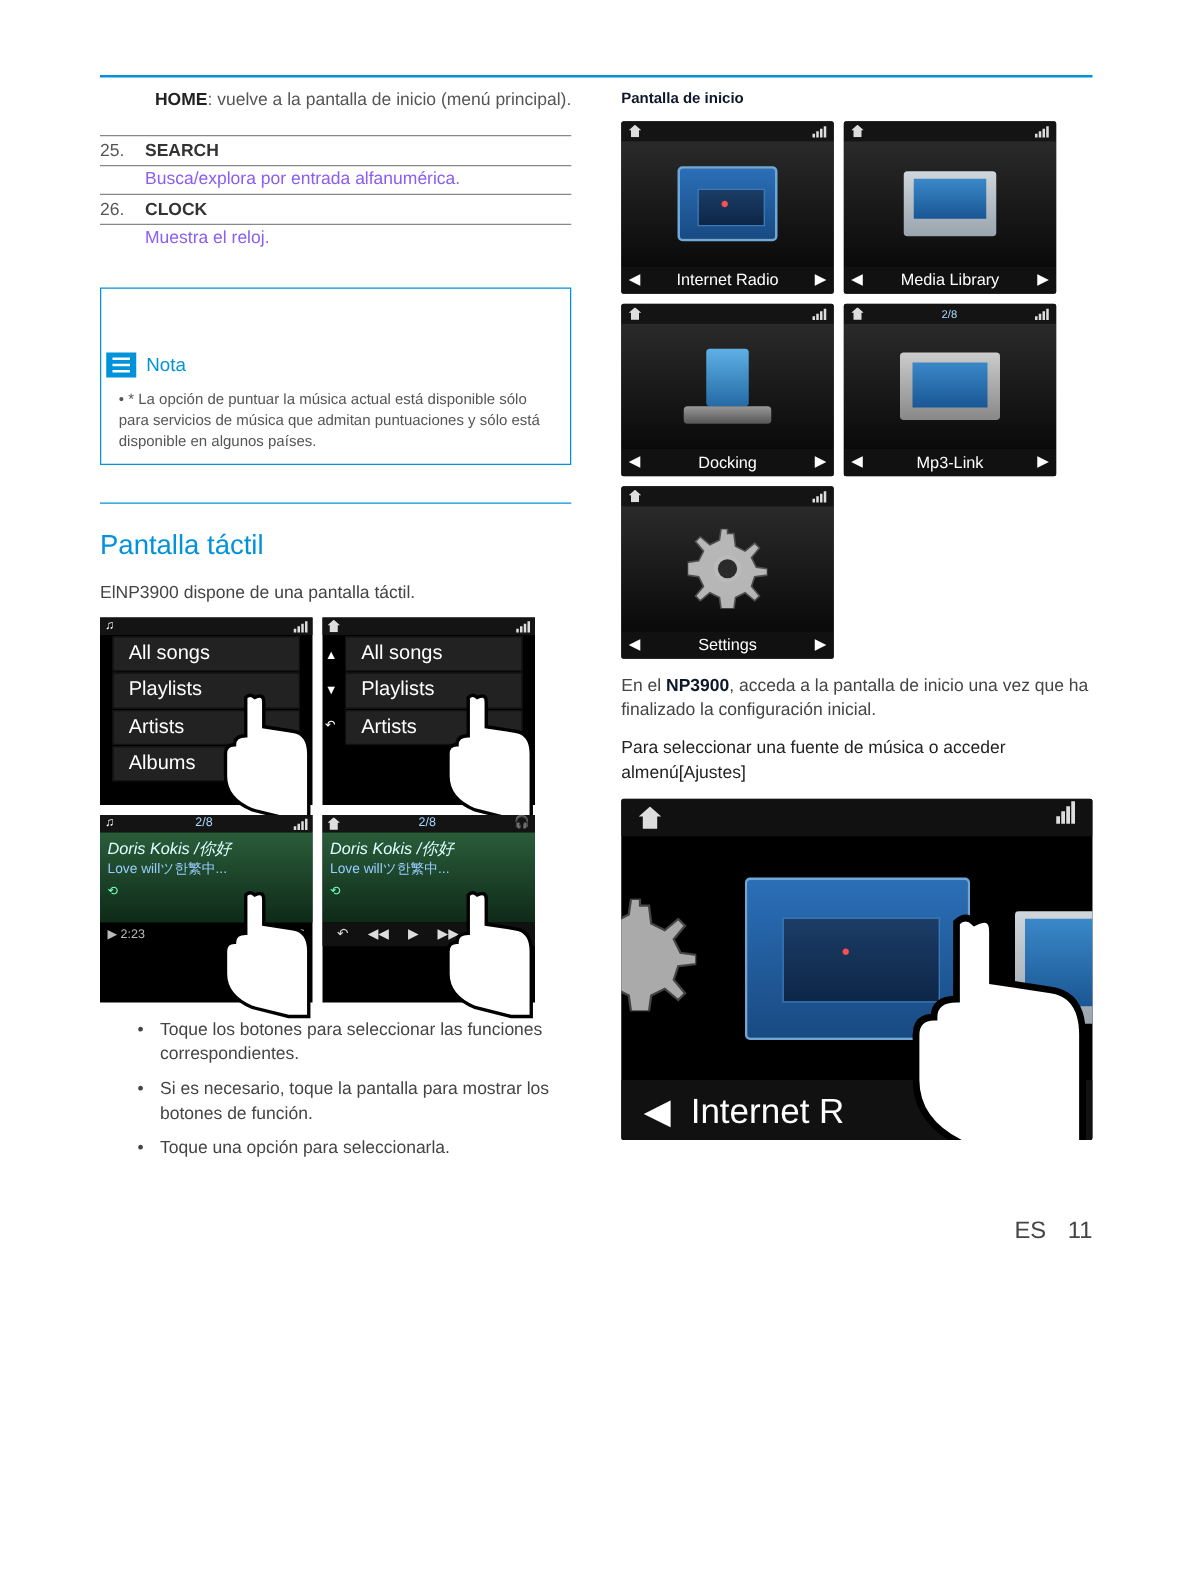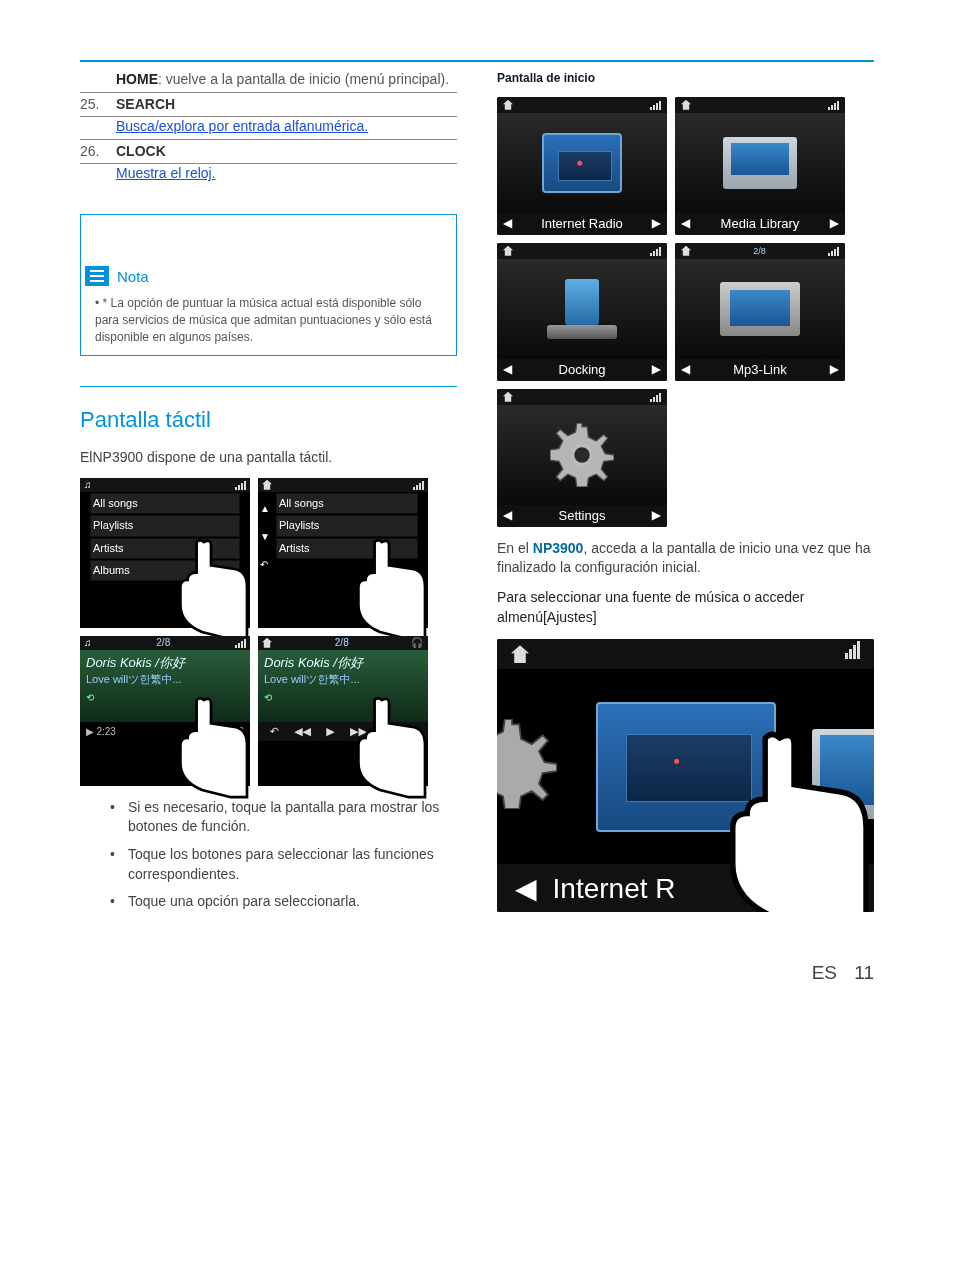--- a/index.html
+++ b/index.html
@@ -12,23 +12,23 @@
     margin: 0 auto;
     padding: 60px 80px 40px 80px;
     line-height: 1.4;
   }
   .top-rule { border-top: 2px solid #0093d9; margin-bottom: 8px; }
   .columns { display: flex; gap: 40px; }
   .col { flex: 1; }
   .list-item { display: flex; border-bottom: 1px solid #888; padding: 2px 0; }
   .list-num { width: 36px; flex-shrink: 0; color: #555; }
   .list-label { font-weight: 600; }
-  .list-desc { color: #1d4ed8; padding-left: 36px; padding-bottom: 2px; border-bottom: 1px solid #888; text-decoration: underline; }
+  .list-desc { color: #8b5cf6; padding-left: 36px; padding-bottom: 2px; border-bottom: 1px solid #888; }
   .list-desc.noborder { border-bottom: none; }
-  .continued { padding-left: 36px; color: #555; border-bottom: 1px solid #888; padding-bottom: 2px; }
+  .continued { padding-left: 36px; color: #555; border-bottom: 1px solid #888; padding-bottom: 18px; text-align: right; }
   .home-bold { font-weight: 600; color:#222; }
   .note-box { border: 0.5px solid #0093d9; margin-top: 28px; padding: 0; }
   .note-header { display: flex; align-items: center; gap: 8px; padding: 4px 6px 2px 4px; margin-top: 47px; }
   .note-icon { width: 24px; height: 20px; background: #0093d9; display: inline-flex; align-items: center; justify-content: center; }
   .note-icon::before { content: ""; display: block; width: 14px; height: 2px; background: #fff; box-shadow: 0 -5px 0 #fff, 0 5px 0 #fff; }
   .note-title { color: #0093d9; font-size: 15px; }
   .note-body { font-size: 12px; color: #555; padding: 6px 14px 10px 14px; }
   h2.section { color: #0093d9; font-weight: 400; font-size: 22px; margin: 30px 0 12px 0; }
   .rule-above { border-top: 0.5px solid #0093d9; padding-top: 18px; }
   p { color: #444; margin-bottom: 10px; }
@@ -66,33 +66,33 @@
   .big-screen .device-radio{width:180px;height:130px;}
   .big-screen .device-radio::after{top:30px;left:28px;width:124px;height:66px;}
   .big-screen .device-laptop{width:70px;height:90px;position:absolute;right:-8px;top:60px;}
   .big-screen .gear{position:absolute;left:-30px;top:50px;width:90px;height:90px;}
   .big-screen .gear svg{width:90px;height:90px;}
   .big-screen .bar{position:absolute;left:0;right:0;bottom:0;height:48px;background:#111;display:flex;align-items:center;gap:16px;padding:0 18px;font-size:28px;}
   .hand { position:absolute; width:120px; height:140px; right:-10px; bottom:-20px; pointer-events:none;}
   .hand svg{width:100%;height:100%;}
   .list-screen { background:#000; width:170px; font-size:10px; color:#fff; height:150px; position:relative;}
   .list-screen .tbar{height:14px;background:#141414;display:flex;align-items:center;justify-content:space-between;padding:0 4px;}
-  .list-screen .row{background:#222;border:1px solid #111;padding:2px 2px;margin:1px 10px;font-size:11px;}
+  .list-screen .row{background:#222;border:1px solid #111;padding:2px 12px;margin:1px 10px;font-size:16px;}
   .list-screen .nav{position:absolute;left:2px;top:24px;display:flex;flex-direction:column;gap:6px;font-size:10px;color:#fff;}
   .play-screen{background:#000;width:170px;height:150px;color:#fff;font-size:10px;position:relative;}
   .play-screen .tbar{height:14px;background:#141414;display:flex;align-items:center;justify-content:space-between;padding:0 4px;}
   .play-screen .cover{height:72px;background:linear-gradient(#2a5d3a,#0e2a18);padding:4px 6px;}
   .play-screen .cover .t1{color:#dff;font-size:13px;font-style:italic;}
   .play-screen .cover .t2{color:#9cf;font-size:11px;}
   .play-screen .info{padding:3px 6px;color:#bbb;font-size:10px;display:flex;justify-content:space-between;}
   .play-screen .ctrls{display:flex;justify-content:space-around;padding:2px 4px;font-size:11px;color:#ddd;background:#111;}
   .footer{margin-top:36px;text-align:right;font-size:19px;color:#444;}
   .footer .es{margin-right:12px;}
   .inline-tri { font-size: 11px; vertical-align: 1px; }
-  .bold { font-weight: 600; color:#0369a1; }
+  .bold { font-weight: 600; color:#0f172a; }
   .tile-top .page{color:#a8d8ff;font-size:9px;}
   .subhead { font-weight:700; color:#0f172a; font-size:12px; margin-bottom:6px;}
 </style>
 </head>
 <body>
 
 <div class="top-rule"></div>
 
 <div class="columns">
 
@@ -223,22 +223,22 @@
         <div class="hand" style="width:90px;height:110px;right:-6px;bottom:-14px;">
           <svg viewBox="0 0 100 120">
               <path d="M42 10 Q38 6 34 10 L34 44 Q24 44 24 52 Q16 52 16 60 L16 80 Q16 100 40 110 L72 118 L90 118 L90 60 Q90 42 76 40 L50 36 L50 14 Q50 6 42 10 Z" fill="#fff" stroke="#000" stroke-width="3"></path>
             </svg>
         </div>
       </div>
 
     </div>
 
     <ul class="bullets">
+      <li>Toque los botones para seleccionar las funciones correspondientes.</li>
       <li>Si es necesario, toque la pantalla para mostrar los botones de función.</li>
-      <li>Toque los botones para seleccionar las funciones correspondientes.</li>
       <li>Toque una opción para seleccionarla.</li>
     </ul>
 
   </div>
 
   <div class="col">
 
     <h3 class="subhead">Pantalla de inicio</h3>
 
     <div class="screens-grid">

